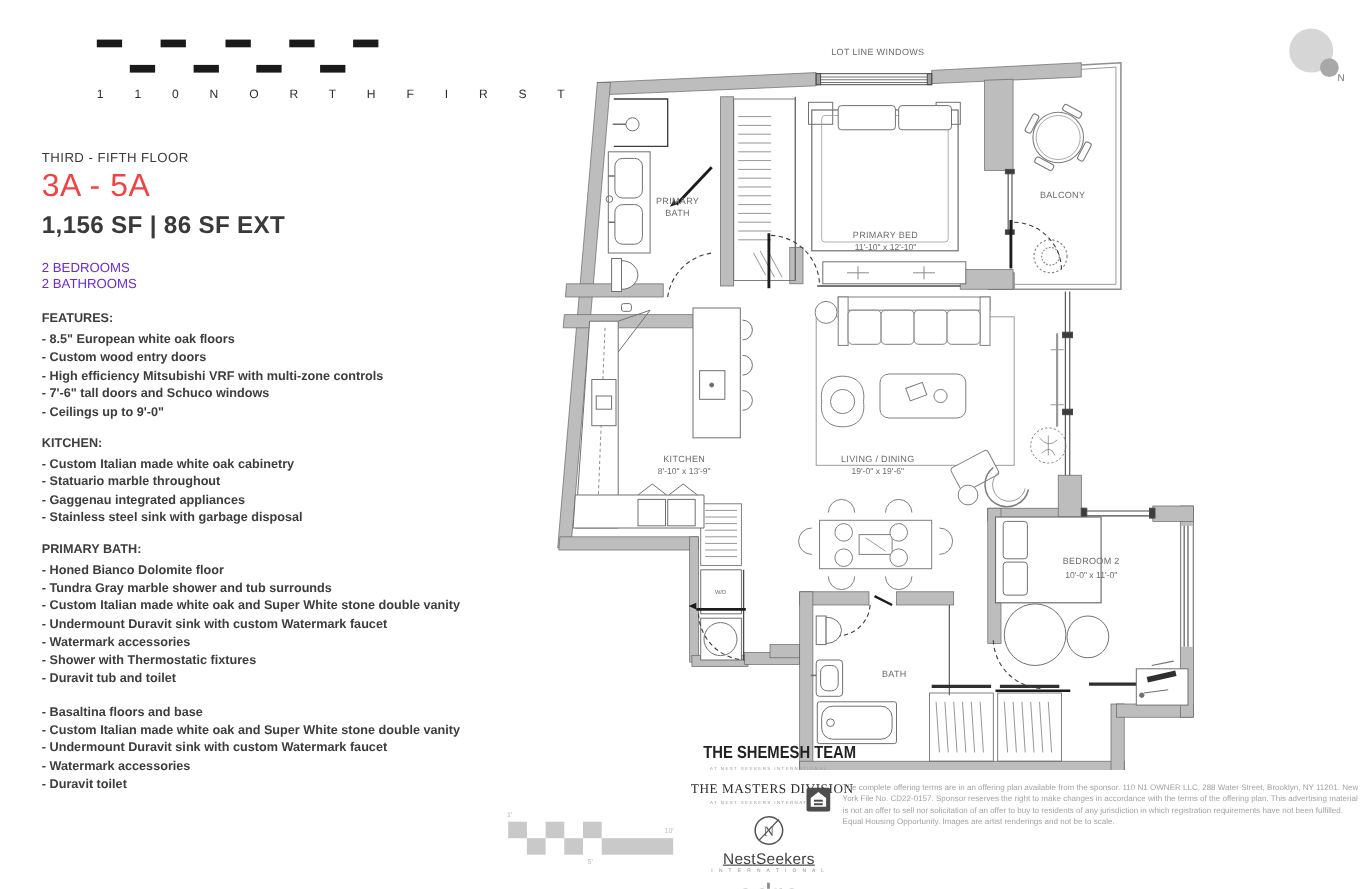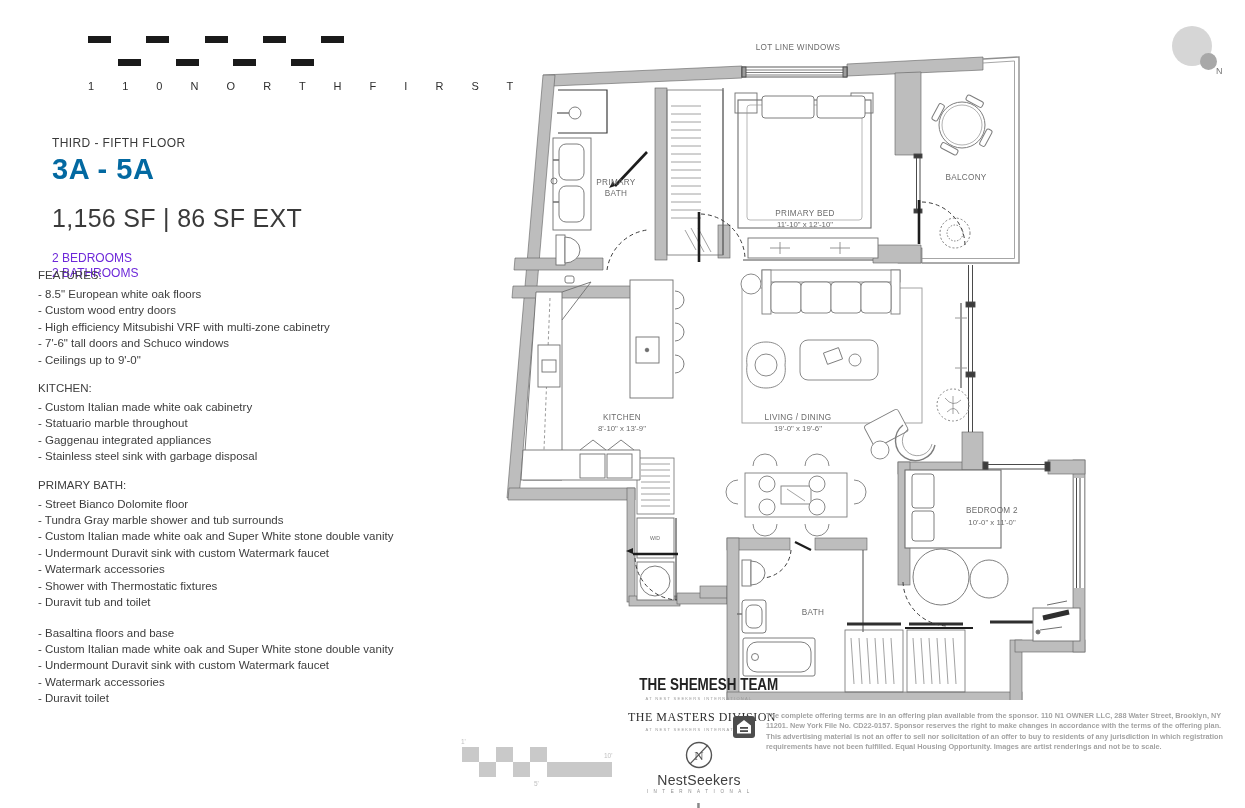--- a/index.html
+++ b/index.html
@@ -7,53 +7,53 @@
     width:1245px;height:808px;position:relative;overflow:hidden;
     background:#ffffff;font-family:"Liberation Sans",sans-serif;color:#3c3c3c;
   }
   
   .logo{position:absolute;left:88px;top:36px;width:256px;}
   .dash-row{display:flex;justify-content:space-between;height:7px;}
   .dash-row.r2{margin:16px 0 0 30px;width:196px;}
   .dash{width:23px;height:7px;background:#1a1a1a;}
   .logo-name{margin-top:14px;font-size:11px;letter-spacing:7.5px;word-spacing:10px;color:#2e2e2e;white-space:nowrap;}
   
-  .unit{position:absolute;left:52px;top:136px;}
+  .unit{position:absolute;left:38px;top:136px;}
   .floor-label{font-size:12px;letter-spacing:.4px;color:#3a3a3a;}
-  .unit-label{font-size:29px;letter-spacing:.5px;color:#0369a1;margin-top:3px;font-weight:bold;}
-  .area-label{font-size:25px;letter-spacing:.3px;color:#3a3a3a;margin-top:18px;}
+  .unit-label{font-size:29px;letter-spacing:.5px;color:#ef4444;margin-top:3px;}
+  .area-label{font-size:22px;letter-spacing:.3px;color:#3a3a3a;margin-top:6px;font-weight:bold;}
   .bed-bath{margin-top:18px;font-size:12px;line-height:15px;color:#6d28d9;}
   
-  .sections{position:absolute;left:38px;top:269px;width:430px;}
+  .sections{position:absolute;left:38px;top:284px;width:430px;font-weight:bold;}
   .sec{margin-bottom:14px;}
   .sec-title{font-size:11.5px;color:#3d3d3d;margin-bottom:5px;}
   .sec-item{font-size:11.5px;color:#3d3d3d;line-height:16.4px;}
   
   .compass{position:absolute;left:1172px;top:26px;width:60px;height:56px;}
   .compass .big{position:absolute;left:0;top:0;width:40px;height:40px;border-radius:50%;background:#d6d6d6;}
   .compass .small{position:absolute;left:28px;top:27px;width:17px;height:17px;border-radius:50%;background:#a8a8a8;}
   .compass .n{position:absolute;left:44px;top:40px;font-size:9px;color:#777;}
   
   .plan{position:absolute;left:495px;top:30px;width:600px;height:670px;}
   
   .scalebar{position:absolute;left:460px;top:738px;width:165px;height:55px;font-size:6.5px;color:#c0c0c0;}
   .sq{position:absolute;width:17px;height:15px;background:#c9c9c9;}
   .bar{position:absolute;background:#c9c9c9;}
   
   .footer-logos{position:absolute;left:628px;top:676px;width:142px;text-align:center;}
   .shemesh{font-weight:700;font-size:16px;color:#222;transform:scaleX(.84);transform-origin:center;letter-spacing:0;white-space:nowrap;}
   .logo-sub{font-size:4px;letter-spacing:1.3px;color:#9a9a9a;margin-top:2px;white-space:nowrap;}
   .masters{font-family:"Liberation Serif",serif;font-size:12px;letter-spacing:.5px;color:#2d2d2d;margin-top:9px;white-space:nowrap;}
   .ns-mark{margin-top:8px;height:30px;}
-  .nestseekers{font-size:14px;color:#3f3f3f;margin-top:2px;letter-spacing:.3px;}
+  .nestseekers{font-size:14px;color:#3f3f3f;margin-top:2px;letter-spacing:.3px;text-decoration:underline;}
   .ns-intl{font-size:4.5px;letter-spacing:2.2px;color:#8b8b8b;margin-top:1px;}
   .edre{font-size:28px;color:#8a8a8a;margin-top:4px;letter-spacing:.5px;}
   
   .eho{position:absolute;left:733px;top:716px;}
-  .disclaimer{position:absolute;left:766px;top:711px;width:472px;font-size:7.3px;line-height:10.3px;color:#a3a3a3;font-weight:bold;}
+  .disclaimer{position:absolute;left:766px;top:711px;width:472px;font-size:7.3px;line-height:10.3px;color:#a3a3a3;}
   
   text.rl{fill:#6c6c6c;font-family:"Liberation Sans",sans-serif;font-size:8.2px;letter-spacing:.3px;}
   text.dim{fill:#6c6c6c;font-family:"Liberation Sans",sans-serif;font-size:7.8px;}
   text.tiny{fill:#6c6c6c;font-family:"Liberation Sans",sans-serif;font-size:5.2px;}
 </style>
 </head>
 <body>
 
 <div class="logo">
   <div class="dash-row">
@@ -80,34 +80,34 @@
     <div>2 BEDROOMS</div>
     <div>2 BATHROOMS</div>
   </div>
 </div>
 
 <div class="sections" id="sections">
     <div class="sec">
       <div class="sec-title">FEATURES:</div>
       <div class="sec-item">- 8.5" European white oak floors</div>
       <div class="sec-item">- Custom wood entry doors</div>
-      <div class="sec-item">- High efficiency Mitsubishi VRF with multi-zone cabinetry</div>
+      <div class="sec-item">- High efficiency Mitsubishi VRF with multi-zone controls</div>
       <div class="sec-item">- 7'-6" tall doors and Schuco windows</div>
       <div class="sec-item">- Ceilings up to 9'-0"</div>
     </div>
     <div class="sec">
       <div class="sec-title">KITCHEN:</div>
       <div class="sec-item">- Custom Italian made white oak cabinetry</div>
       <div class="sec-item">- Statuario marble throughout</div>
       <div class="sec-item">- Gaggenau integrated appliances</div>
       <div class="sec-item">- Stainless steel sink with garbage disposal</div>
     </div>
     <div class="sec">
       <div class="sec-title">PRIMARY BATH:</div>
-      <div class="sec-item">- Street Bianco Dolomite floor</div>
+      <div class="sec-item">- Honed Bianco Dolomite floor</div>
       <div class="sec-item">- Tundra Gray marble shower and tub surrounds</div>
       <div class="sec-item">- Custom Italian made white oak and Super White stone double vanity</div>
       <div class="sec-item">- Undermount Duravit sink with custom Watermark faucet</div>
       <div class="sec-item">- Watermark accessories</div>
       <div class="sec-item">- Shower with Thermostatic fixtures</div>
       <div class="sec-item">- Duravit tub and toilet</div>
     </div>
     <div class="sec">
       <div class="sec-item">- Basaltina floors and base</div>
       <div class="sec-item">- Custom Italian made white oak and Super White stone double vanity</div>

